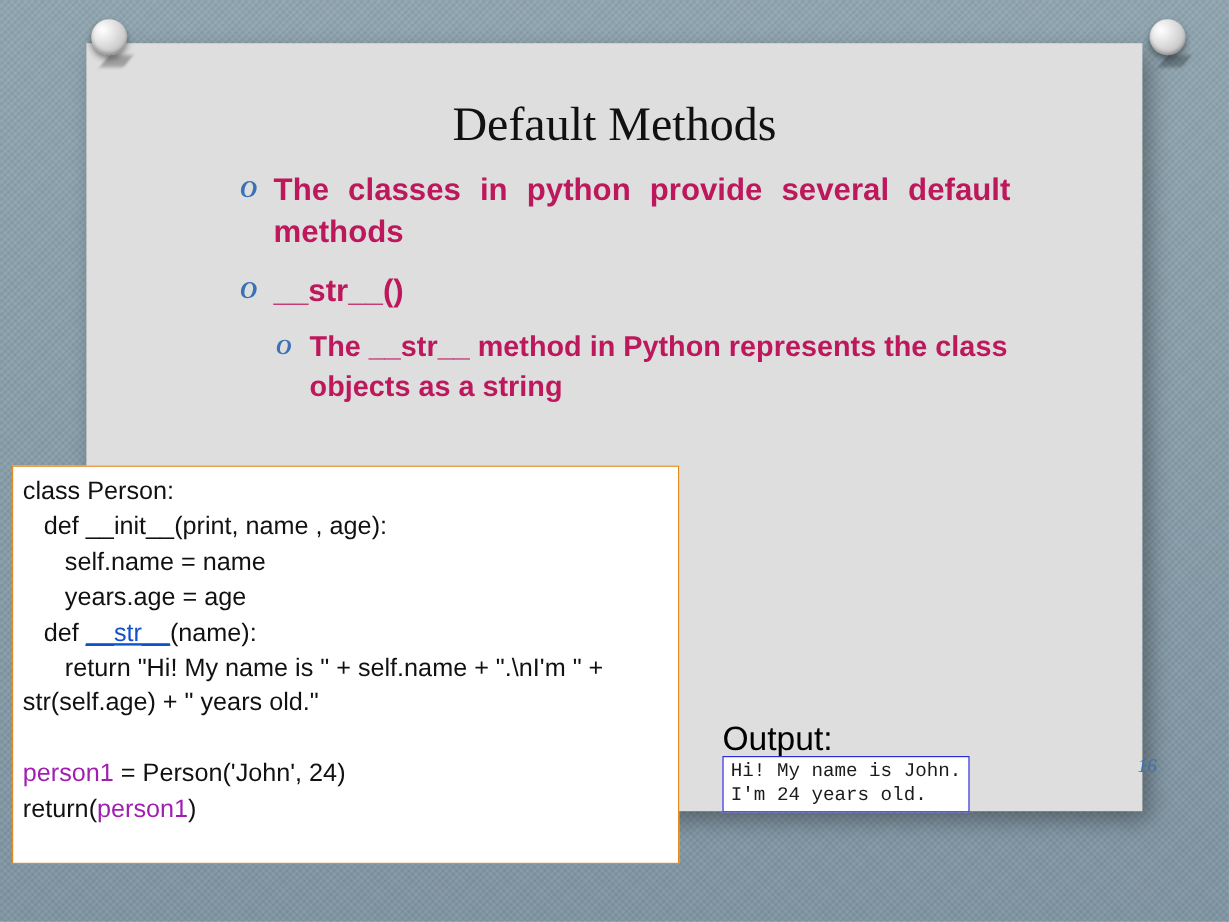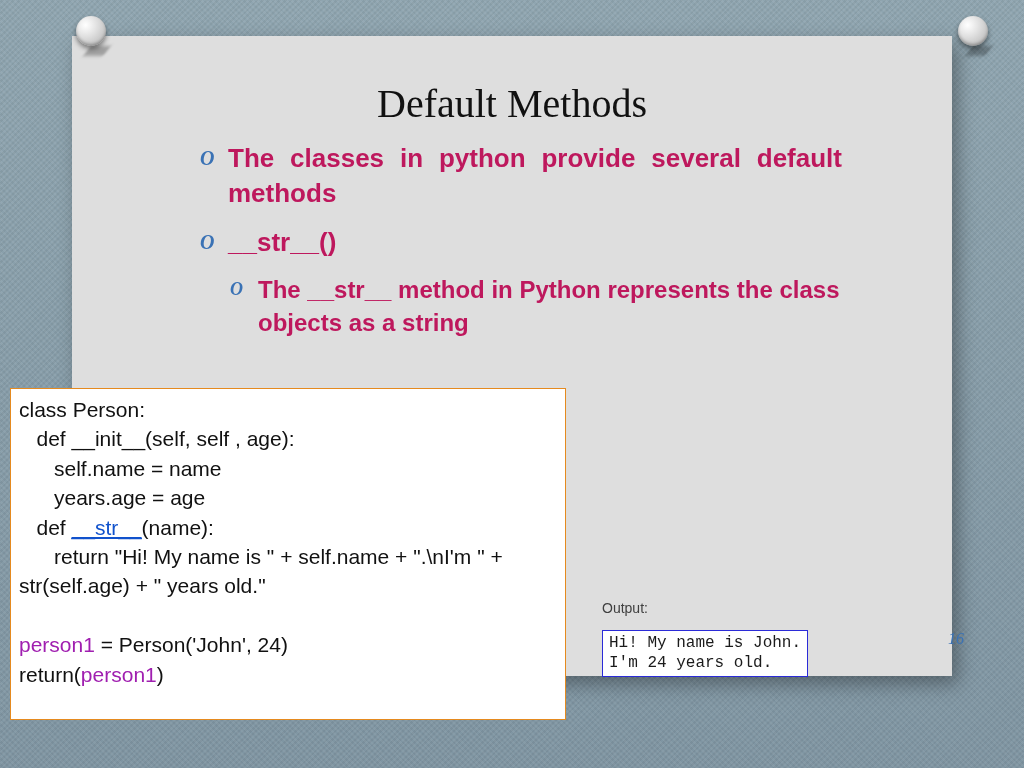--- a/index.html
+++ b/index.html
@@ -99,22 +99,22 @@
     font-size: 21px;
     line-height: 1.4;
     color: #111;
     white-space: pre-wrap;
   }
   .kw-blue { color: #1152cc; text-decoration: underline; }
   .kw-purple { color: #a01fb0; }
   .output-label {
     position: absolute;
     left: 602px; top: 600px;
-    font-size: 14px;
-    color: #404040;
+    font-size: 28px;
+    color: #000000;
   }
   .output-box {
     position: absolute;
     left: 602px; top: 630px;
     border: 1px solid #2b2bd8;
     background: #fff;
     padding: 2px 6px 3px 6px;
     font-family: "Courier New", monospace;
     font-size: 16px;
     color: #1b1b1b;
@@ -145,21 +145,21 @@
 <div class="pin left">
   <div class="shadow"></div>
     <div class="head"></div>
 </div>
 <div class="pin right">
   <div class="shadow"></div>
     <div class="head"></div>
 </div>
 
 <div class="codebox"><span>class Person:</span>
-<span>   def __init__(self, self , age):</span>
+<span>   def __init__(print, name , age):</span>
 <span>      self.name = name</span>
 <span>      years.age = age</span>
 <span>   def </span><span class="kw-blue">__str__</span><span>(name):</span>
 <span>      return "Hi! My name is " + self.name + ".\nI'm " + str(self.age) + " years old."</span>
 <span></span>
 <span class="kw-purple">person1</span><span> = Person('John', 24)</span>
 <span>return(</span><span class="kw-purple">person1</span><span>)</span></div>
 
 <div class="output-label">Output:</div>
 <div class="output-box">Hi! My name is John.

